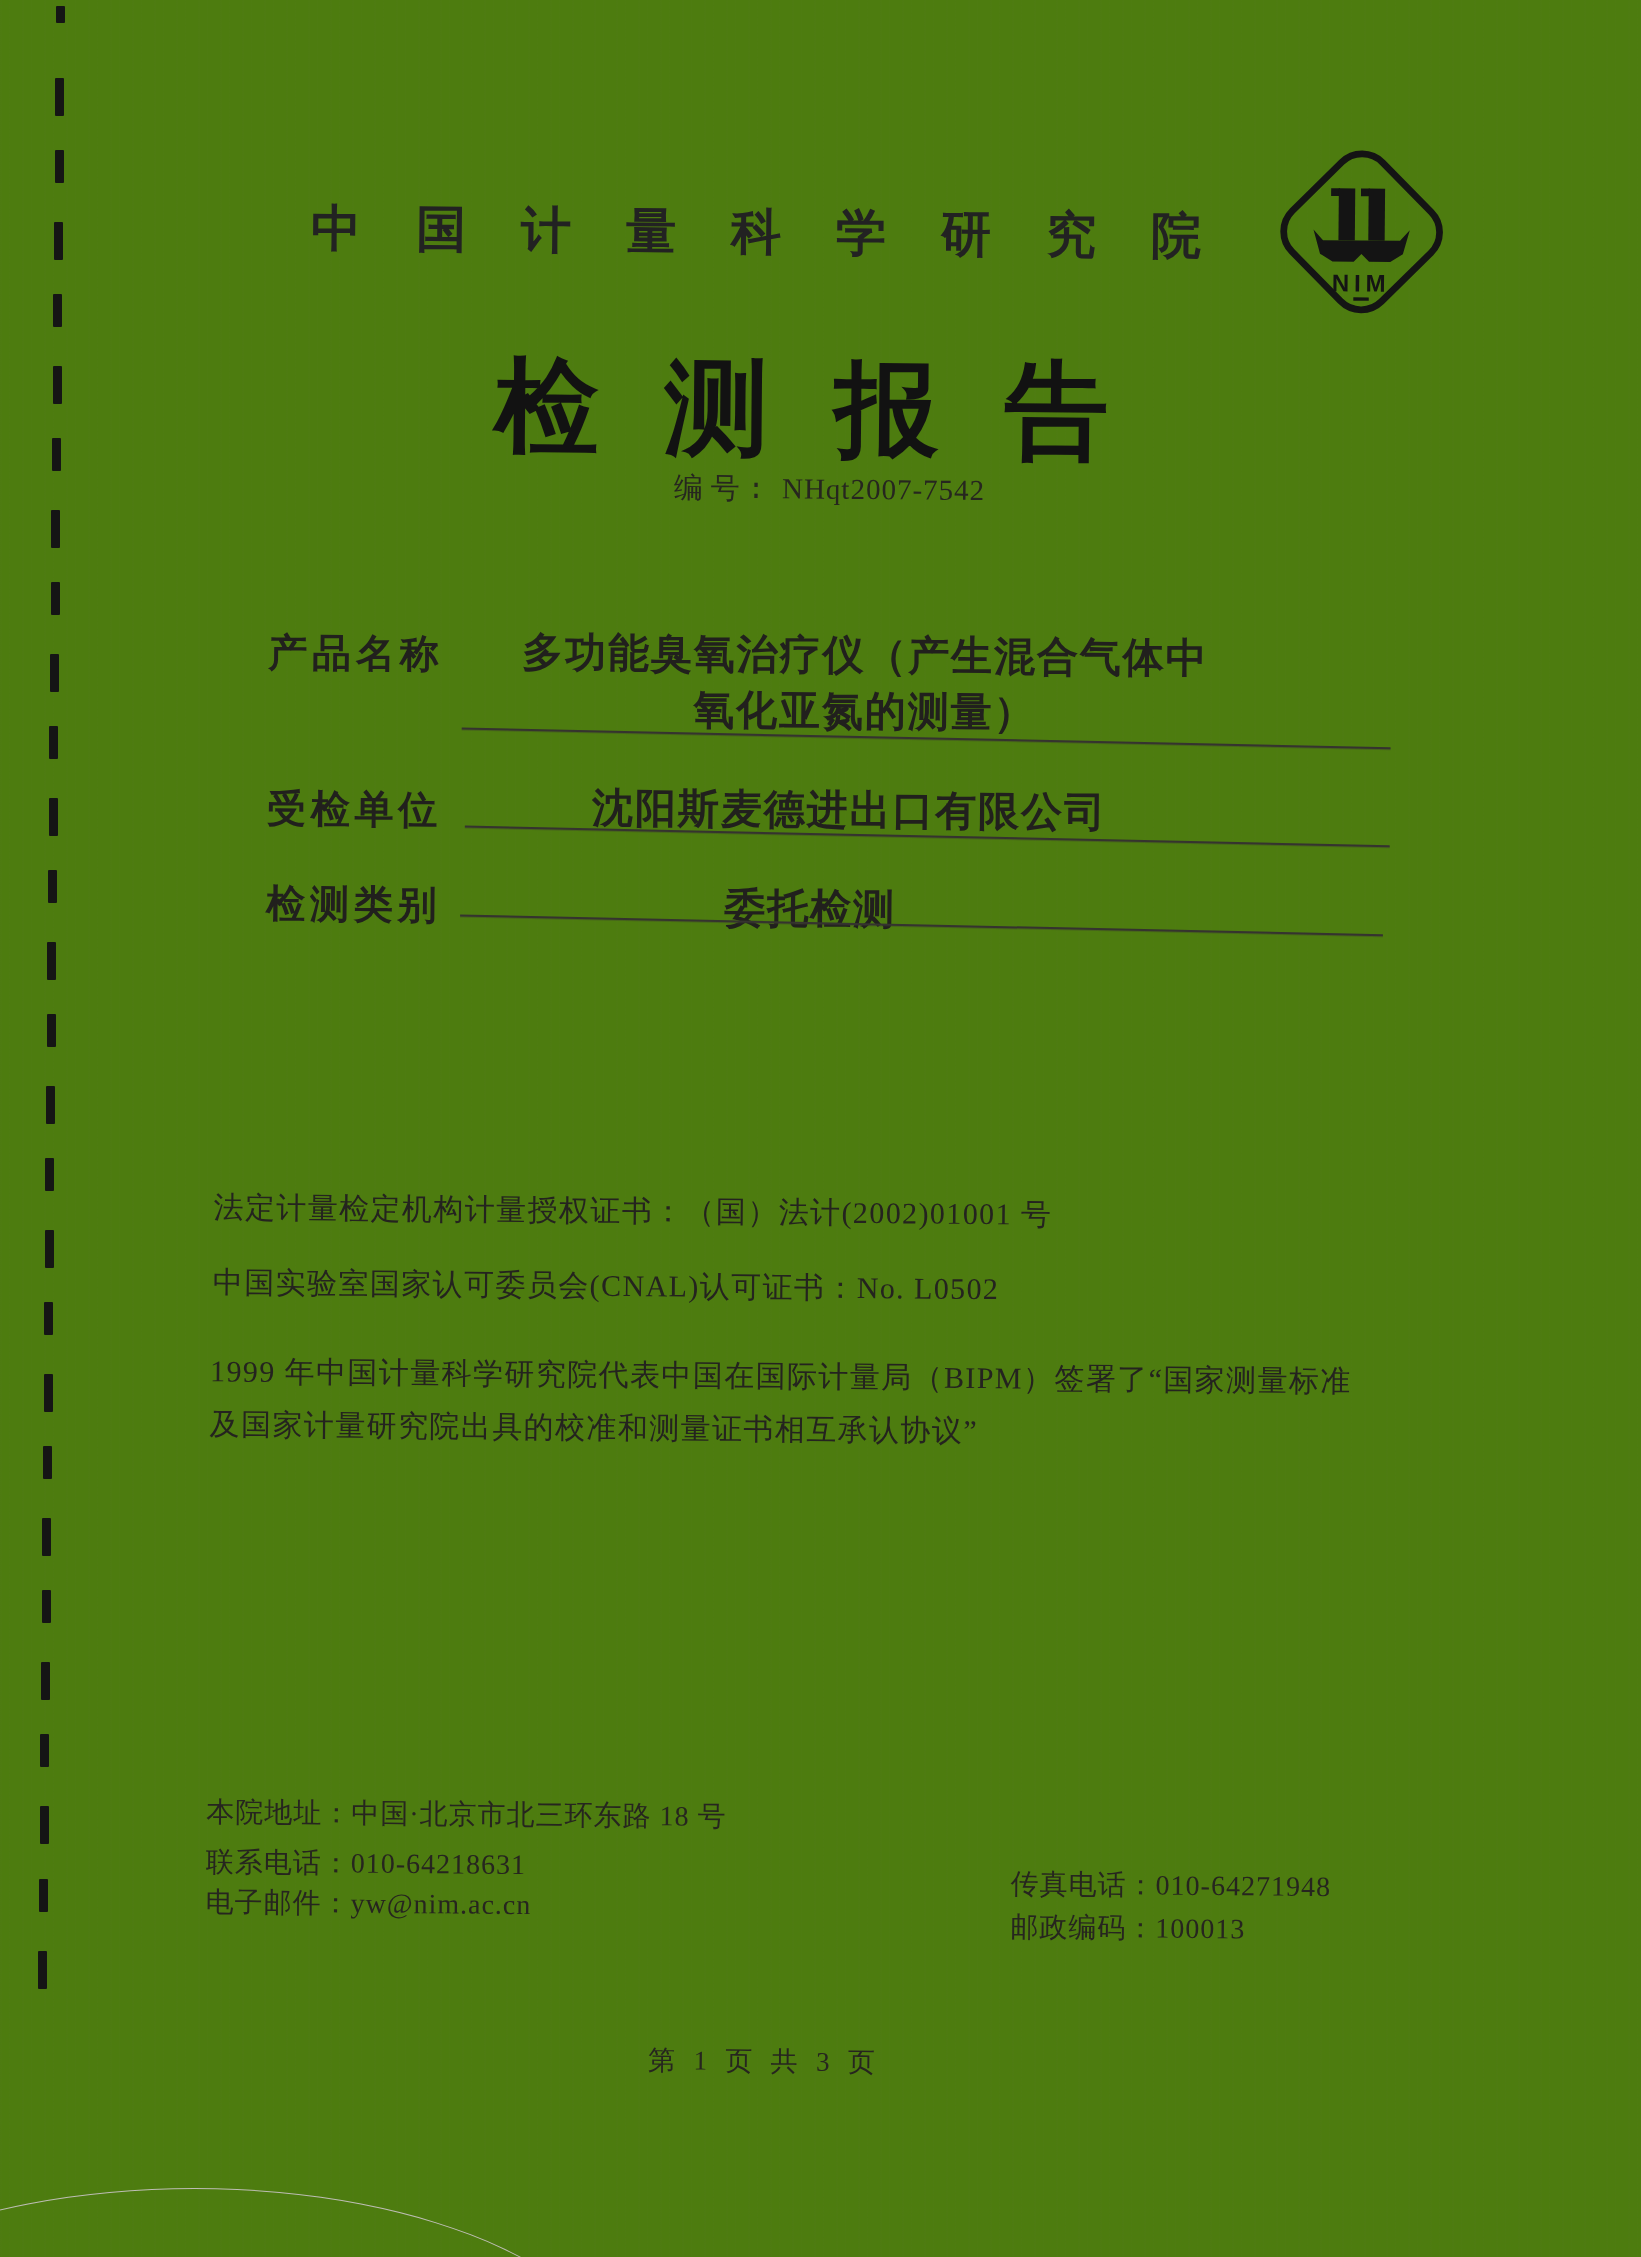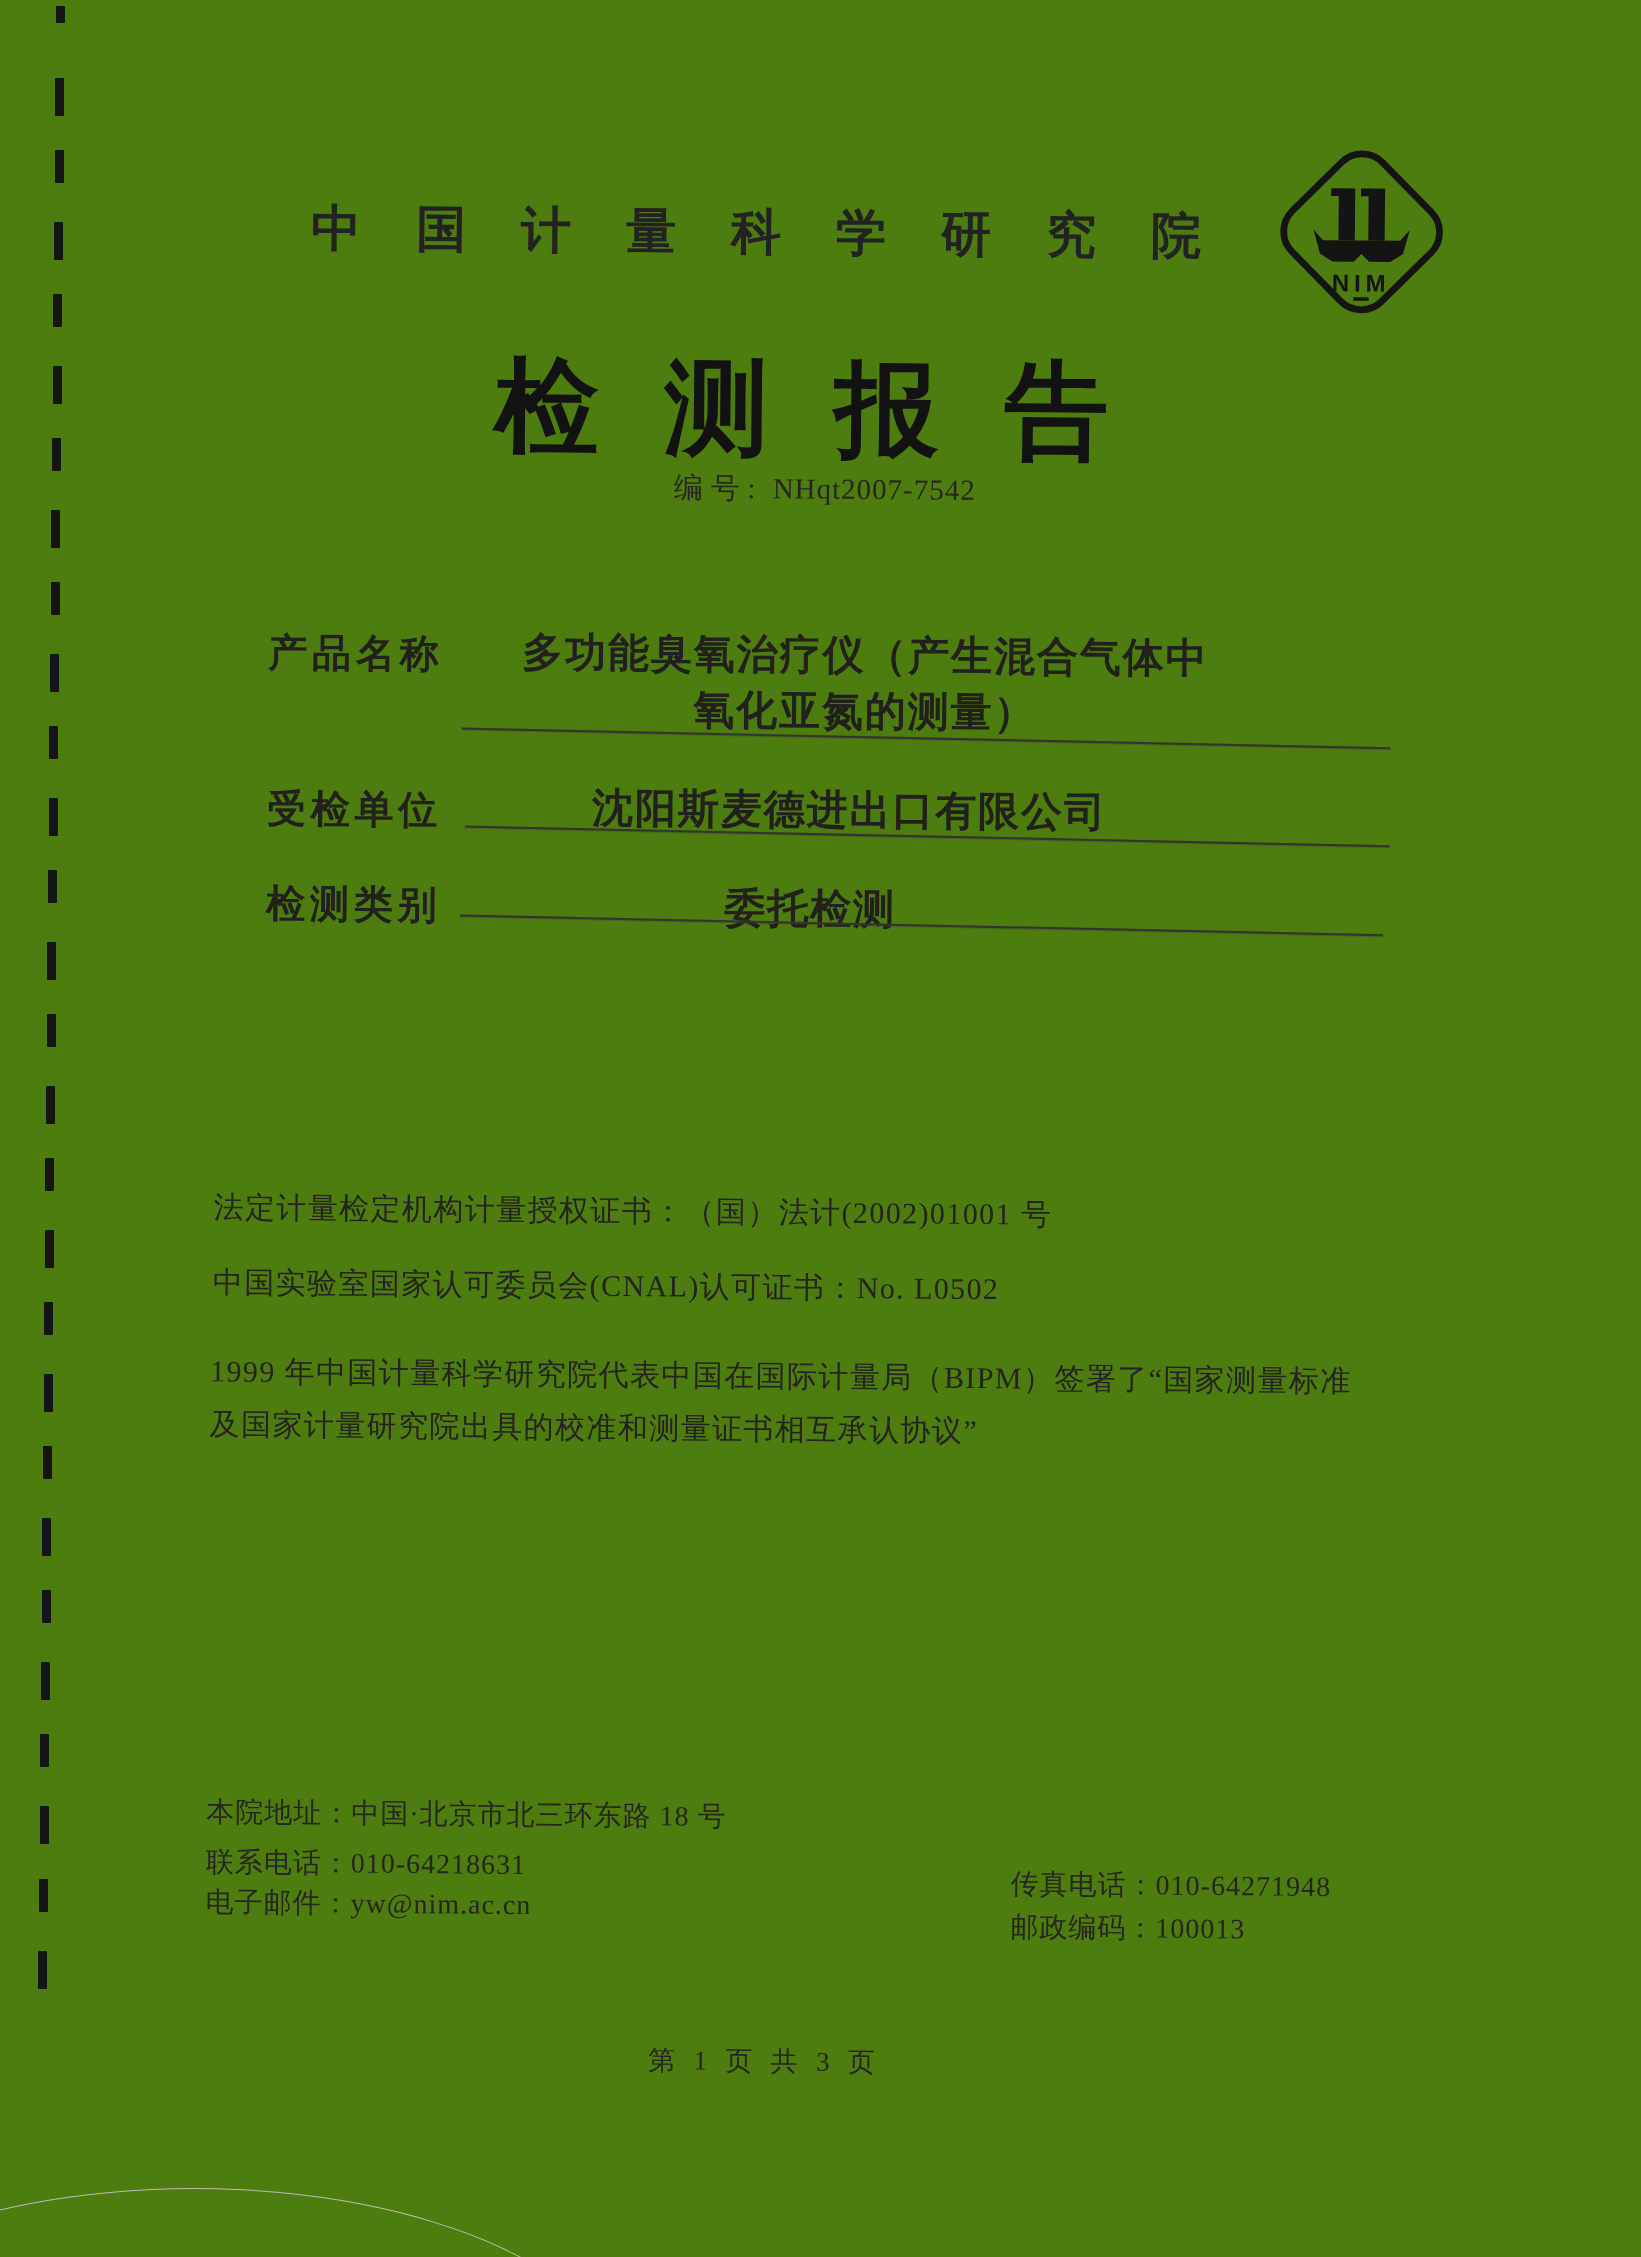--- a/index.html
+++ b/index.html
@@ -28,21 +28,21 @@
     white-space:nowrap;color:#222;
   }
   .logo{position:absolute;left:1265px;top:131px;width:193px;height:183px;}
 
   .title{
     position:absolute;left:496px;top:336px;
     font-size:104px;font-weight:900;letter-spacing:66px;white-space:nowrap;
     font-family:"Liberation Sans","DejaVu Sans",sans-serif;color:#121212;
   }
   .report-no{position:absolute;left:676px;top:465px;font-size:29px;color:#26261f;white-space:nowrap;}
-  .report-no .lbl{letter-spacing:7.7px;margin-right:9.7px;}
+  .report-no .lbl{letter-spacing:7.7px;margin-right:9.7px;font-family:Liberation Mono, monospace;}
   .report-no .val{letter-spacing:1px;}
 
   .form-label{
     position:absolute;left:272px;font-size:39px;font-weight:600;
     letter-spacing:4.8px;white-space:nowrap;color:#21201d;
   }
   .form-value{
     position:absolute;font-size:41px;font-weight:600;letter-spacing:1.9px;
     text-align:center;color:#21201d;
   }

